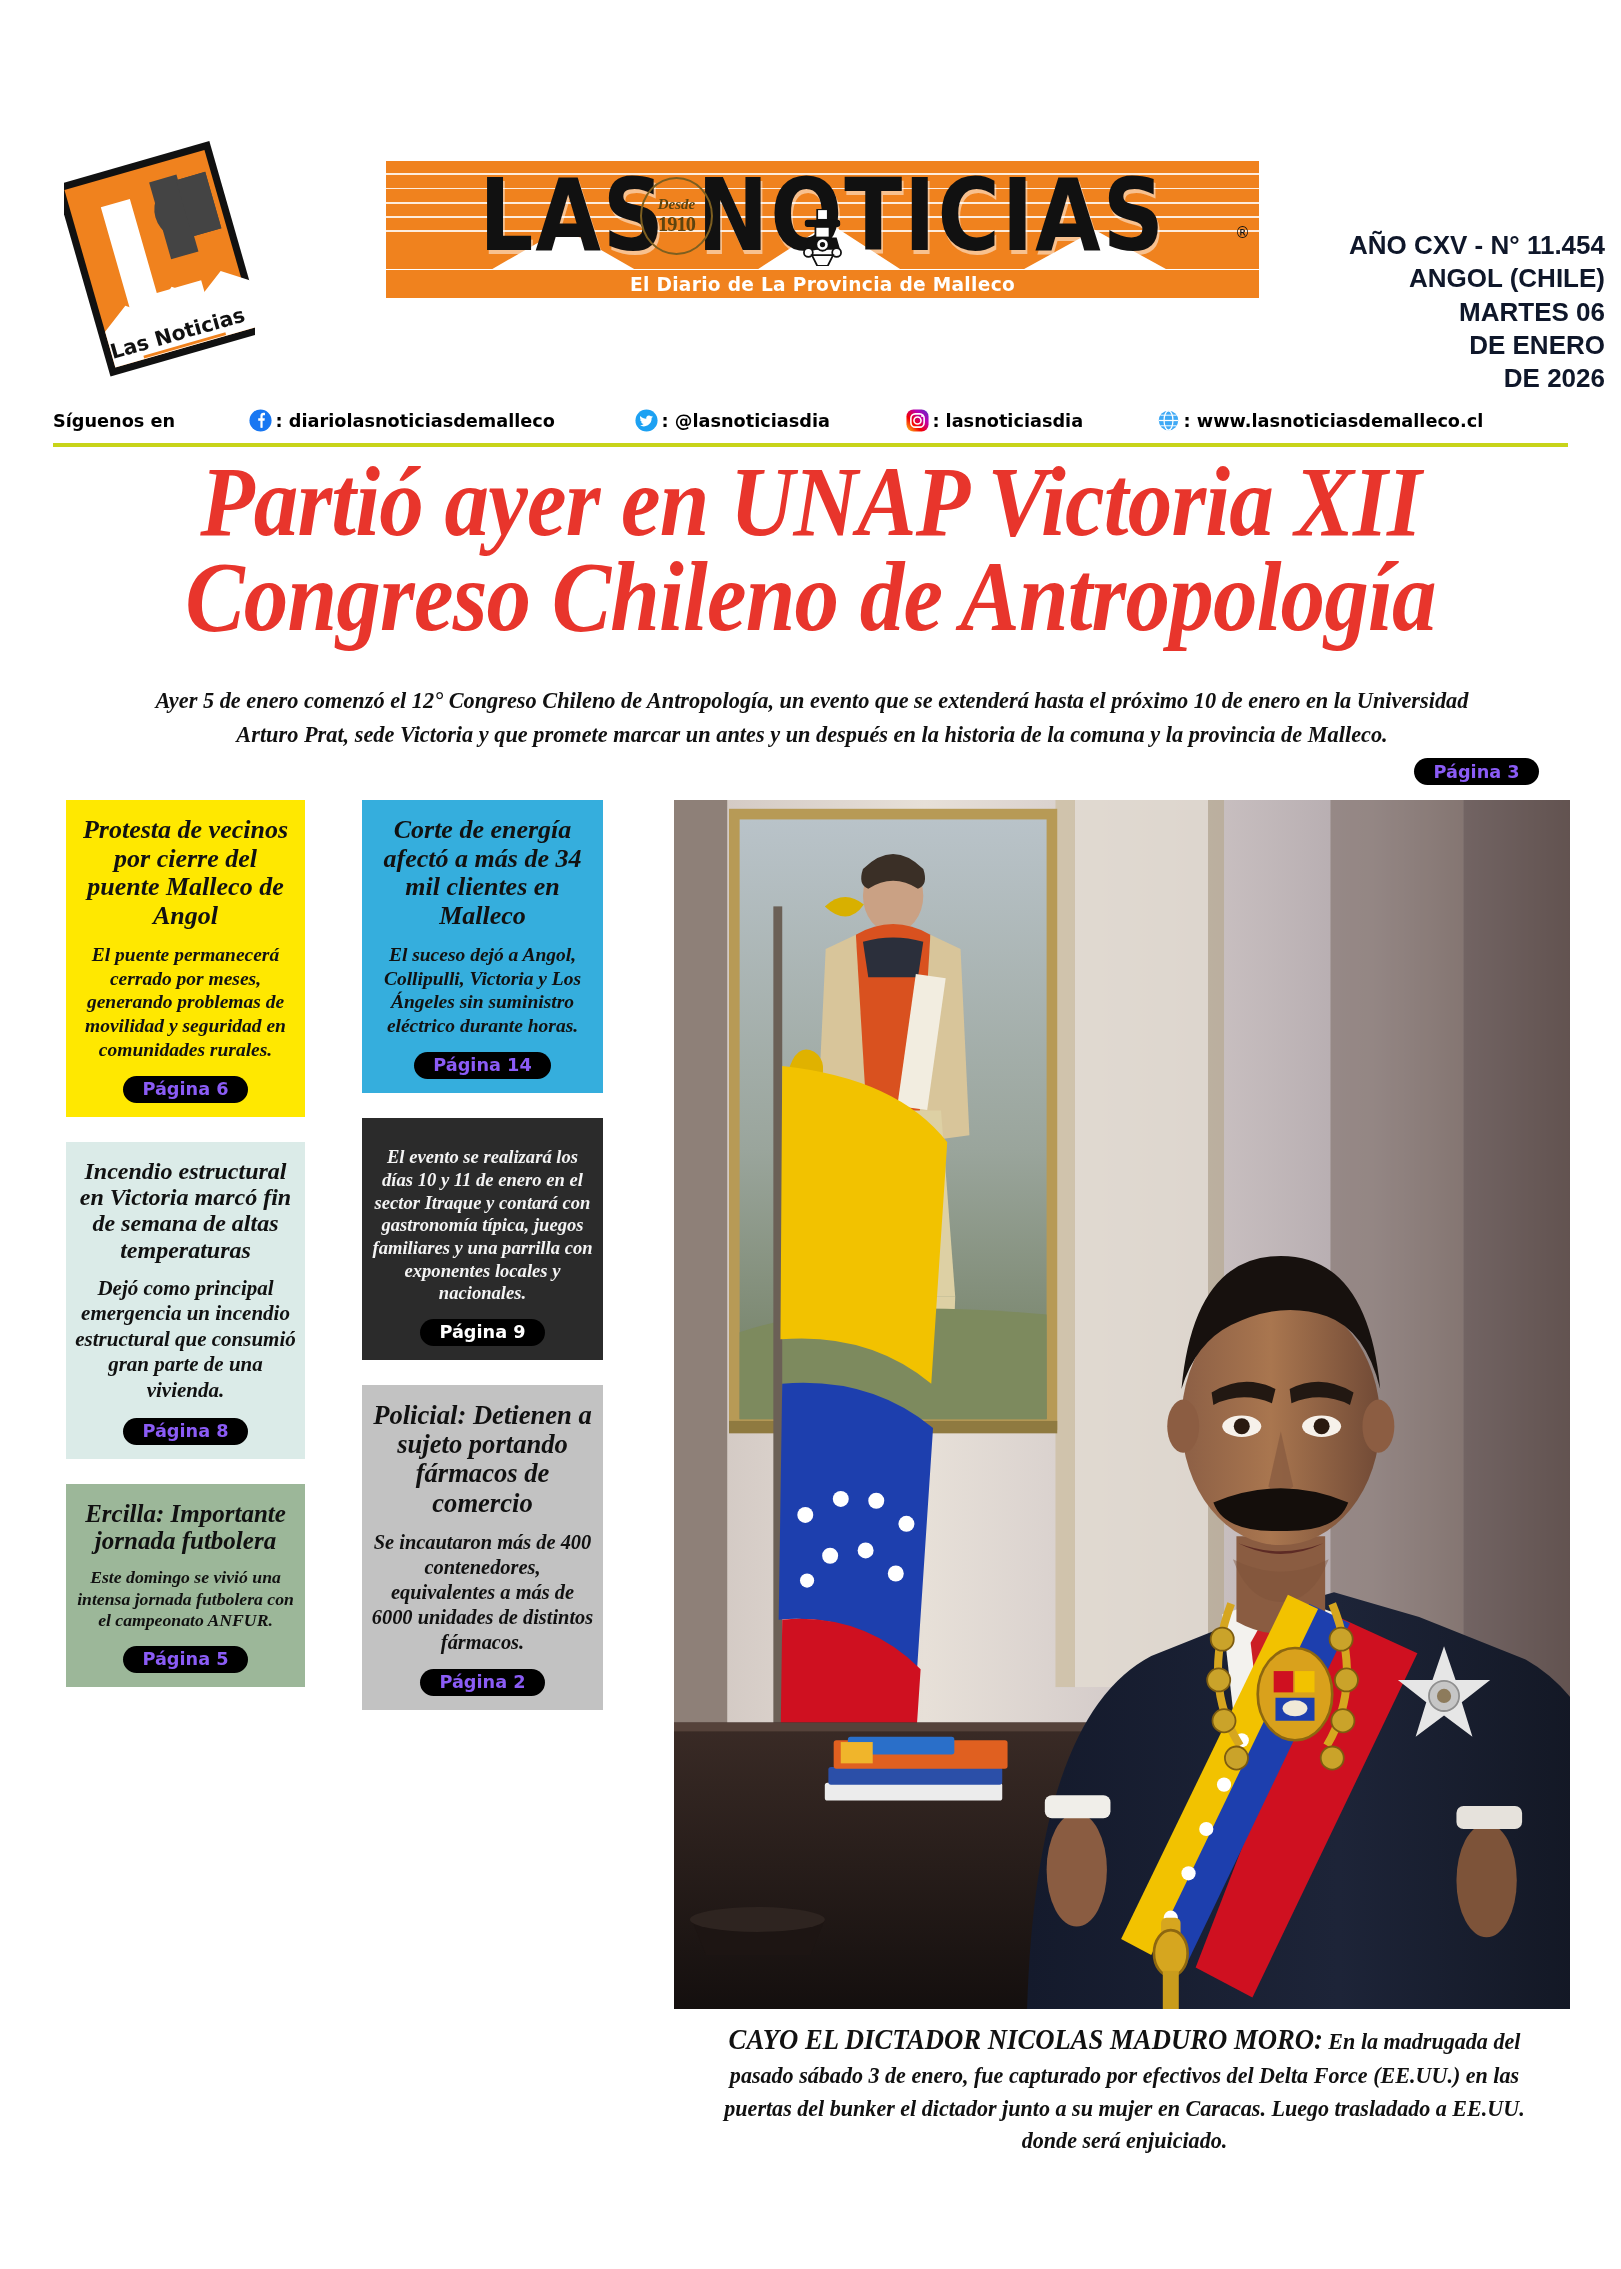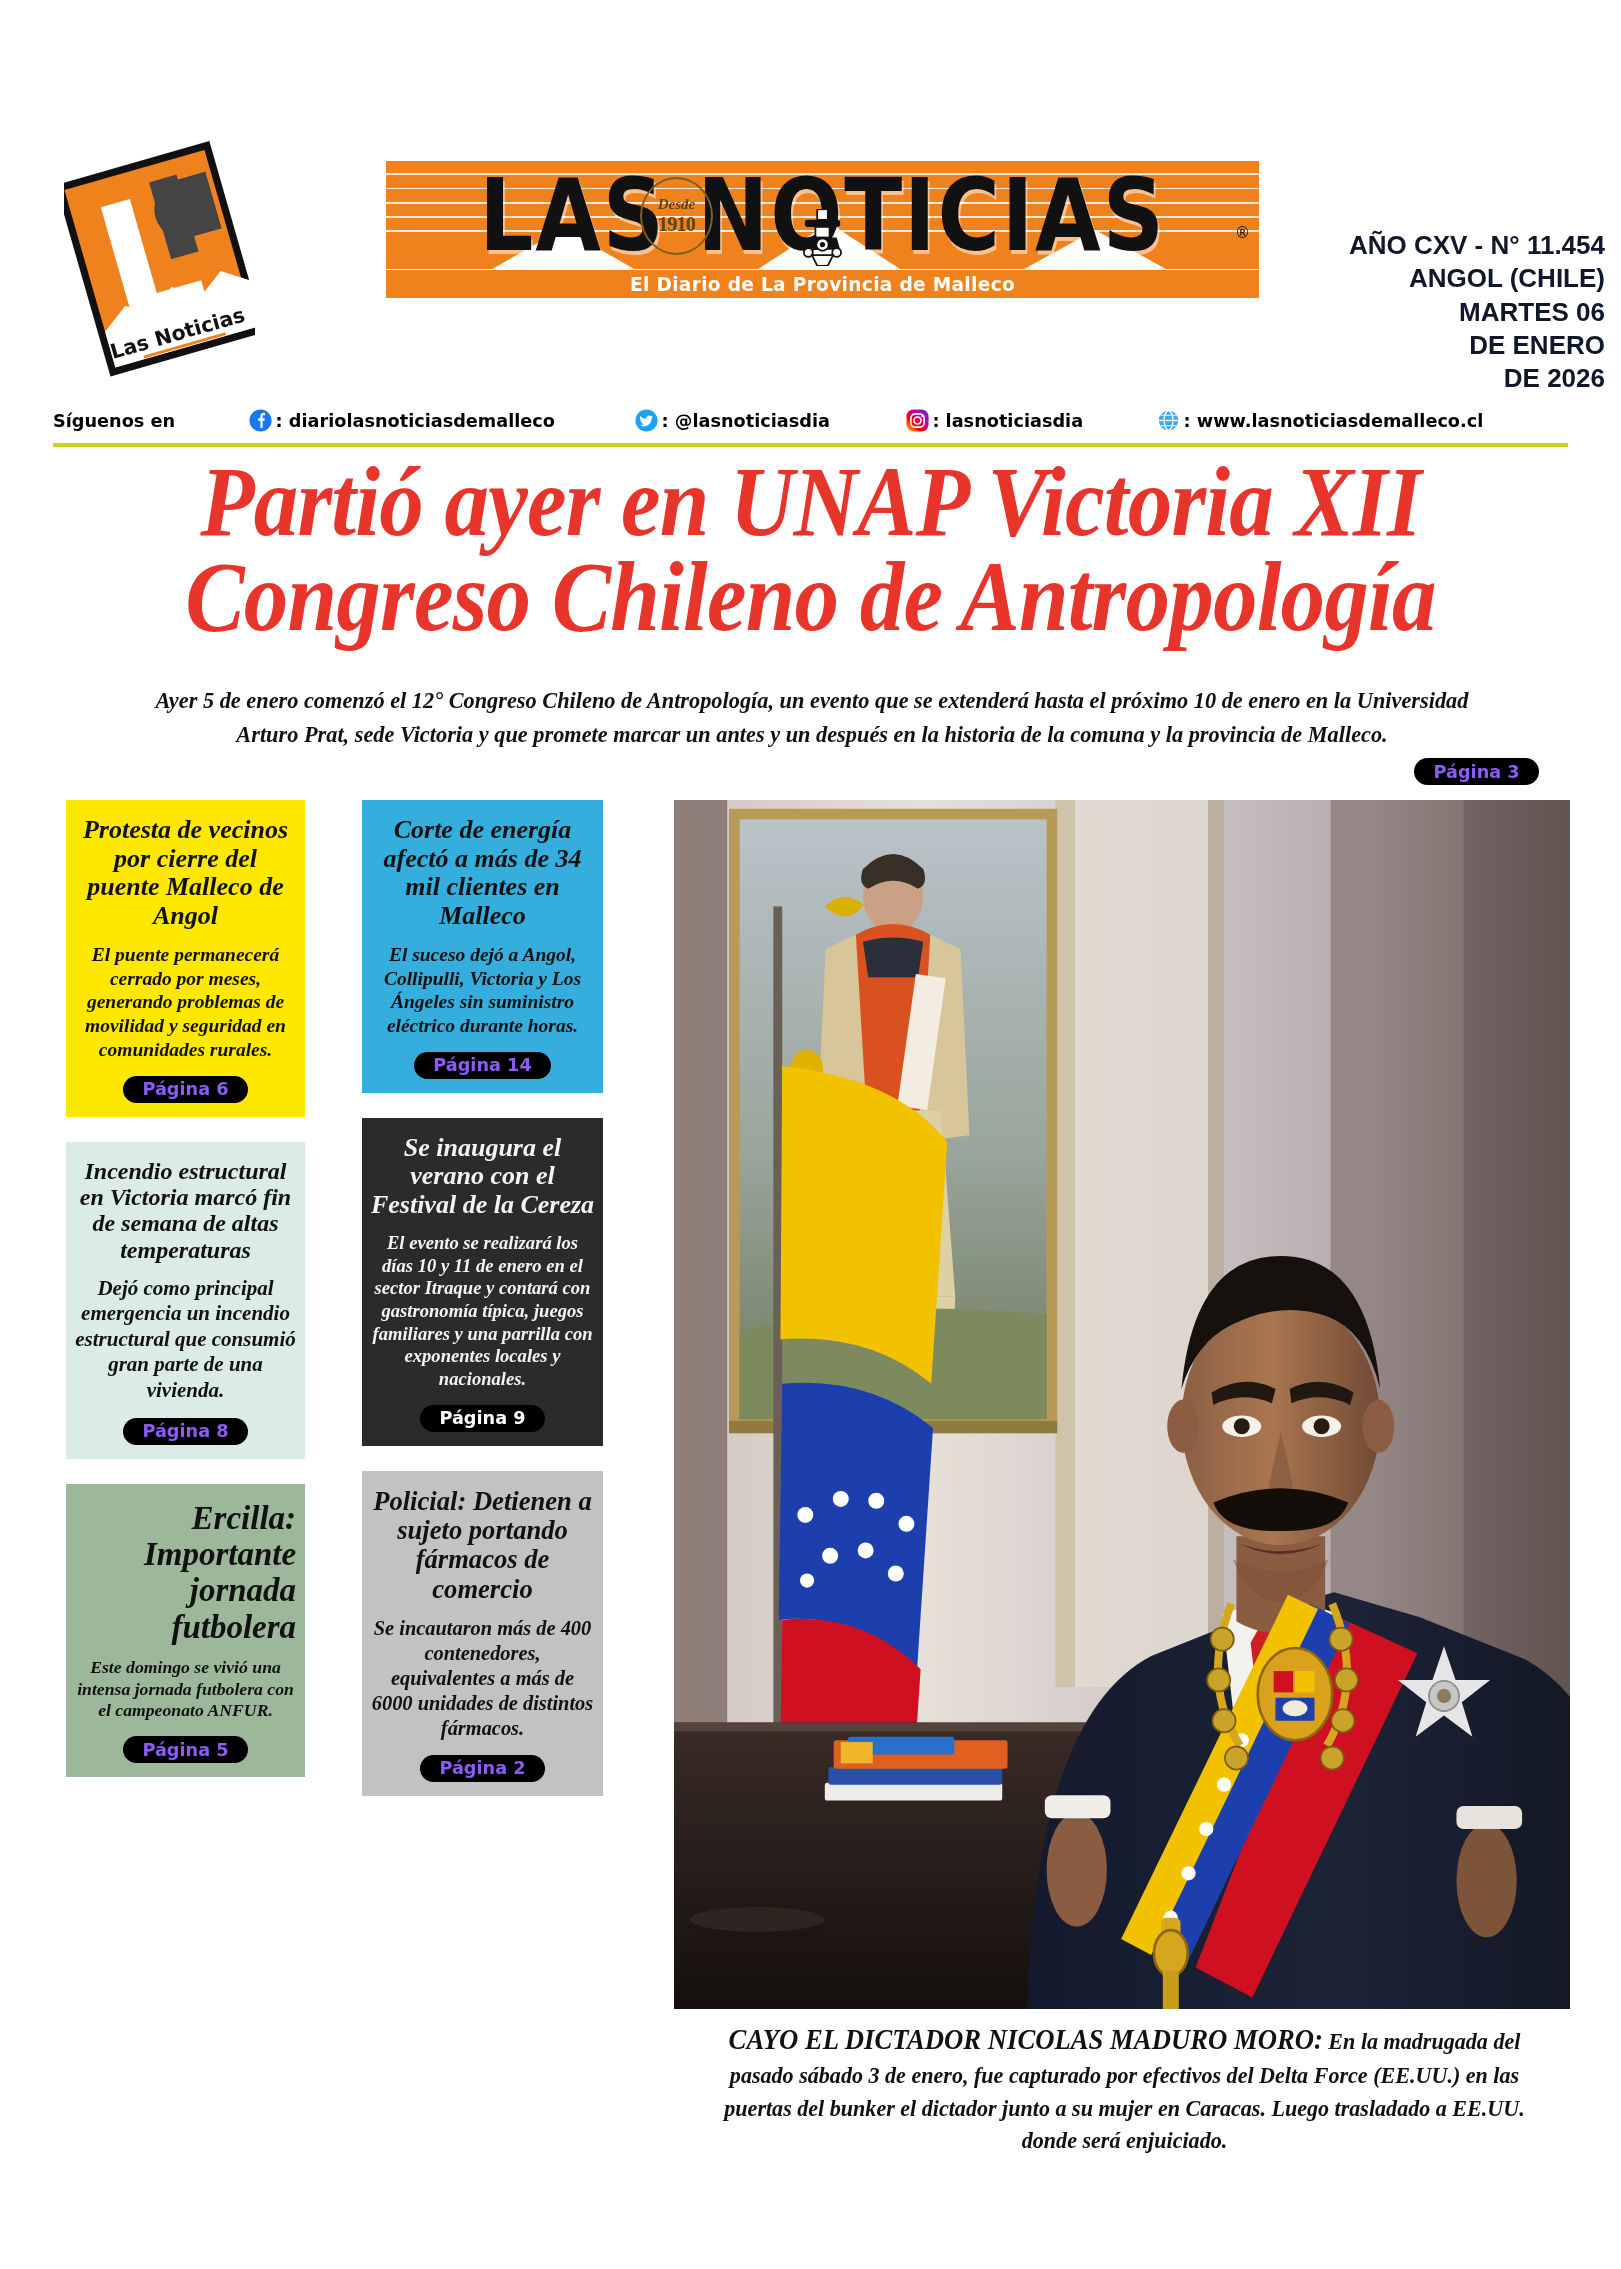--- a/index.html
+++ b/index.html
@@ -71,21 +71,21 @@
 
   .c-yellow{background:#ffe800;}
   .c-mint{background:#dbebe8;}
   .c-sage{background:#9cb799;}
   .c-cyan{background:#35aedd;}
   .c-dark{background:#2b2b2b;}
   .c-gray{background:#c2c2c2;}
 
   .t28 h2{font-size:26px;} .t28 p{font-size:19.5px;}
   .t26 h2{font-size:24px;} .t26 p{font-size:21px;font-family:Liberation Serif, serif;}
-  .t25 h2{font-size:33px;text-align:right;} .t25 p{font-size:17.7px;}
+  .t25 h2{font-size:25px;} .t25 p{font-size:17.7px;}
   .t24 h2{font-size:26px;} .t24 p{font-size:19.5px;}
   .t23 h2{font-size:26px;} .t23 p{font-size:18.6px;}
   .t22 h2{font-size:26.6px;} .t22 p{font-size:20.4px;}
 
   
   .photo{position:absolute;left:674px;top:800px;width:896px;height:1209px;overflow:hidden;background:#2a2028;}
   .photo svg{display:block;width:100%;height:100%;}
   .caption{position:absolute;left:681px;top:2020px;width:887px;text-align:center;
     font-family:"Liberation Serif",serif;font-style:italic;font-weight:bold;
     font-size:24px;line-height:1.35;color:#111;transform:scaleX(.92);transform-origin:50% 0;}
@@ -243,21 +243,20 @@
 
 <div class="col2">
 
   <div class="card c-cyan t24">
     <h2>Corte de energía afectó a más de 34 mil clientes en Malleco</h2>
     <p>El suceso dejó a Angol, Collipulli, Victoria y Los Ángeles sin suministro eléctrico durante horas.</p>
     <span class="pill">Página 14</span>
   </div>
 
   <div class="card c-dark dark t23">
-    <h2>Se inaugura el verano con el Festival de la Cereza</h2>
     <p>El evento se realizará los días 10 y 11 de enero en el sector Itraque y contará con gastronomía típica, juegos familiares y una parrilla con exponentes locales y nacionales.</p>
     <span class="pill">Página 9</span>
   </div>
 
   <div class="card c-gray t22">
     <h2>Policial: Detienen a sujeto portando fármacos de comercio</h2>
     <p>Se incautaron más de 400 contenedores, equivalentes a más de 6000 unidades de distintos fármacos.</p>
     <span class="pill">Página 2</span>
   </div>
 </div>

